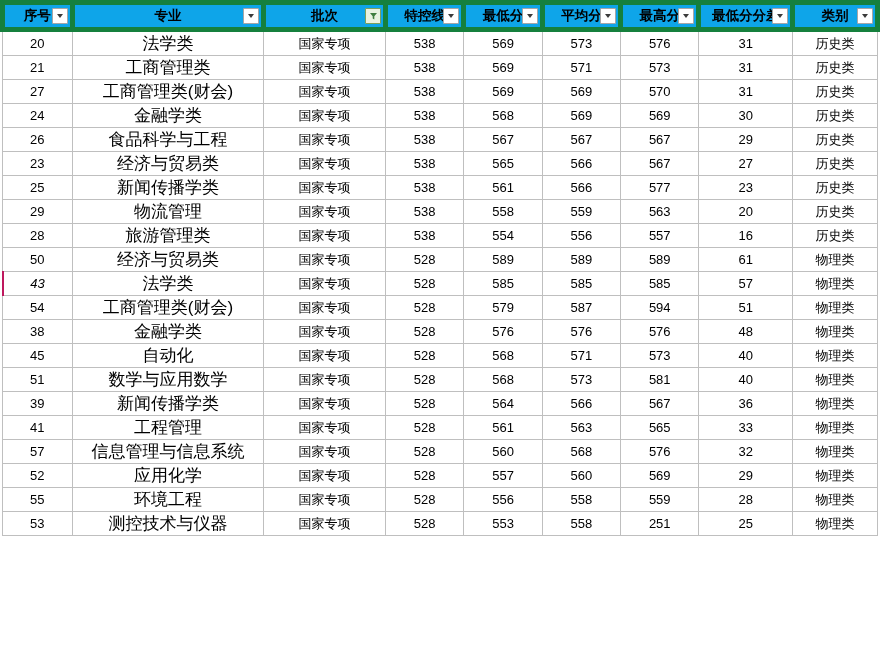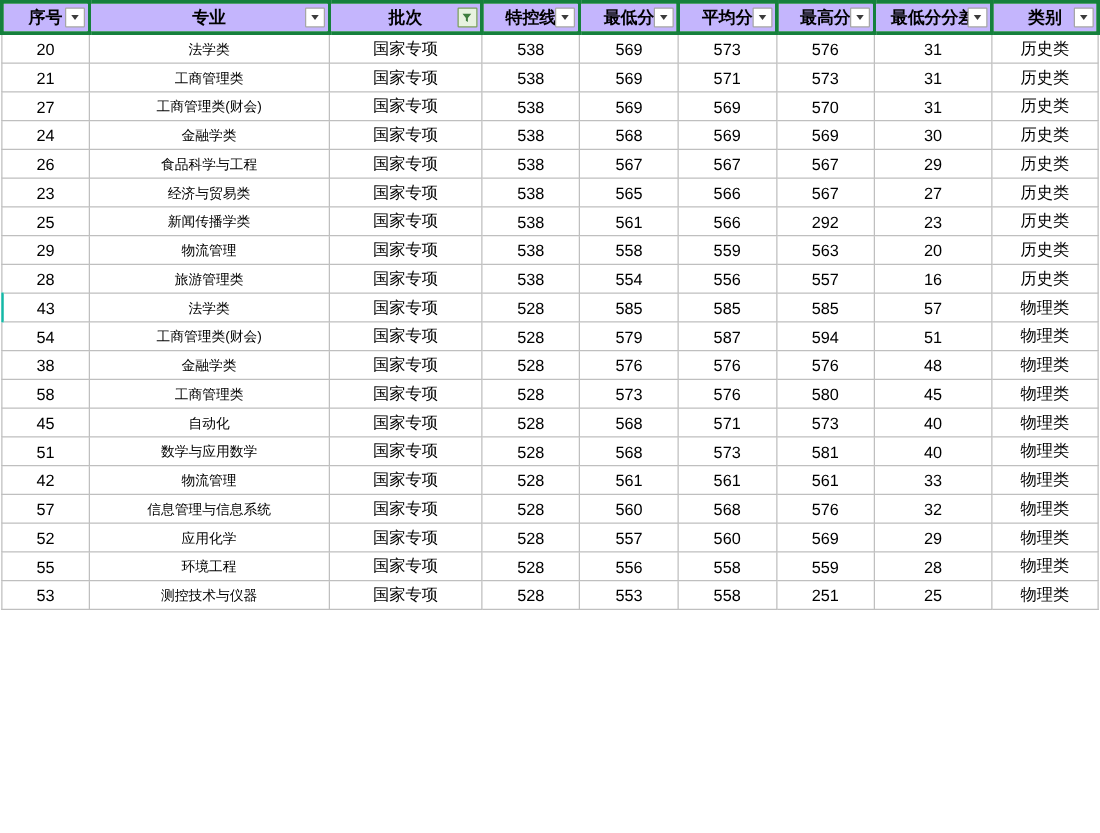--- a/index.html
+++ b/index.html
@@ -16,24 +16,24 @@
   th,td{
     border:1px solid #bfbfbf;
     height:22px;
     padding:0 2px;
     text-align:center;
     vertical-align:middle;
     white-space:nowrap;
     overflow:hidden;
   }
   thead th{
-    background:#c4b5fd;
+    background:#0ea5e9;
     font-weight:bold;
     font-size:13.5px;
-    border:3px solid #15803d;
+    border:5px solid #15803d;
     position:relative;
   }
   .hdr-inner{
     display:flex;align-items:center;justify-content:center;gap:3px;
     width:100%;height:100%;
   }
   .hdr-label{flex:0 0 auto;}
   .filter-btn{
     flex:0 0 auto;
     width:14px;height:14px;
@@ -52,34 +52,34 @@
     border-left:3.5px solid transparent;
     border-right:3.5px solid transparent;
     border-top:4px solid #3b3b3b;
   }
   .funnel svg{display:block;}
   tbody td{
     background:#ffffff;
     font-size:13px;
   }
   tbody tr td:nth-child(1){font-size:13px;}
-  tbody tr td:nth-child(2){font-size:11px;}
+  tbody tr td:nth-child(2){font-size:17px;}
   tbody tr:first-child td:first-child{
     
   }
   .col-seq{width:64px;}
   .col-major{width:176px;}
   .col-batch{width:112px;}
   .col-line{width:72px;}
   .col-min{width:72px;}
   .col-avg{width:72px;}
   .col-max{width:72px;}
   .col-rank{width:86px;}
   .col-cat{width:78px;}
-  .sel-left{border-left:2px solid #14b8a6;}
+  .sel-left{border-left:2px solid #be185d;font-style:italic;}
 </style>
 </head>
 <body>
 
 <table>
   <colgroup>
     <col class="col-seq">
       <col class="col-major">
       <col class="col-batch">
     <col class="col-line">
@@ -234,21 +234,21 @@
         <td>27</td>
         <td>历史类</td>
       </tr>
       <tr>
         <td>25</td>
         <td>新闻传播学类</td>
         <td>国家专项</td>
         <td>538</td>
         <td>561</td>
         <td>566</td>
-        <td>292</td>
+        <td>577</td>
         <td>23</td>
         <td>历史类</td>
       </tr>
       <tr>
         <td>29</td>
         <td>物流管理</td>
         <td>国家专项</td>
         <td>538</td>
         <td>558</td>
         <td>559</td>
@@ -261,20 +261,31 @@
         <td>旅游管理类</td>
         <td>国家专项</td>
         <td>538</td>
         <td>554</td>
         <td>556</td>
         <td>557</td>
         <td>16</td>
         <td>历史类</td>
       </tr>
       <tr>
+        <td>50</td>
+        <td>经济与贸易类</td>
+        <td>国家专项</td>
+        <td>528</td>
+        <td>589</td>
+        <td>589</td>
+        <td>589</td>
+        <td>61</td>
+        <td>物理类</td>
+      </tr>
+      <tr>
         <td class="sel-left">43</td>
         <td>法学类</td>
         <td>国家专项</td>
         <td>528</td>
         <td>585</td>
         <td>585</td>
         <td>585</td>
         <td>57</td>
         <td>物理类</td>
       </tr>
@@ -294,31 +305,20 @@
         <td>金融学类</td>
         <td>国家专项</td>
         <td>528</td>
         <td>576</td>
         <td>576</td>
         <td>576</td>
         <td>48</td>
         <td>物理类</td>
       </tr>
       <tr>
-        <td>58</td>
-        <td>工商管理类</td>
-        <td>国家专项</td>
-        <td>528</td>
-        <td>573</td>
-        <td>576</td>
-        <td>580</td>
-        <td>45</td>
-        <td>物理类</td>
-      </tr>
-      <tr>
         <td>45</td>
         <td>自动化</td>
         <td>国家专项</td>
         <td>528</td>
         <td>568</td>
         <td>571</td>
         <td>573</td>
         <td>40</td>
         <td>物理类</td>
       </tr>
@@ -327,27 +327,38 @@
         <td>数学与应用数学</td>
         <td>国家专项</td>
         <td>528</td>
         <td>568</td>
         <td>573</td>
         <td>581</td>
         <td>40</td>
         <td>物理类</td>
       </tr>
       <tr>
-        <td>42</td>
-        <td>物流管理</td>
+        <td>39</td>
+        <td>新闻传播学类</td>
+        <td>国家专项</td>
+        <td>528</td>
+        <td>564</td>
+        <td>566</td>
+        <td>567</td>
+        <td>36</td>
+        <td>物理类</td>
+      </tr>
+      <tr>
+        <td>41</td>
+        <td>工程管理</td>
         <td>国家专项</td>
         <td>528</td>
         <td>561</td>
-        <td>561</td>
-        <td>561</td>
+        <td>563</td>
+        <td>565</td>
         <td>33</td>
         <td>物理类</td>
       </tr>
       <tr>
         <td>57</td>
         <td>信息管理与信息系统</td>
         <td>国家专项</td>
         <td>528</td>
         <td>560</td>
         <td>568</td>

